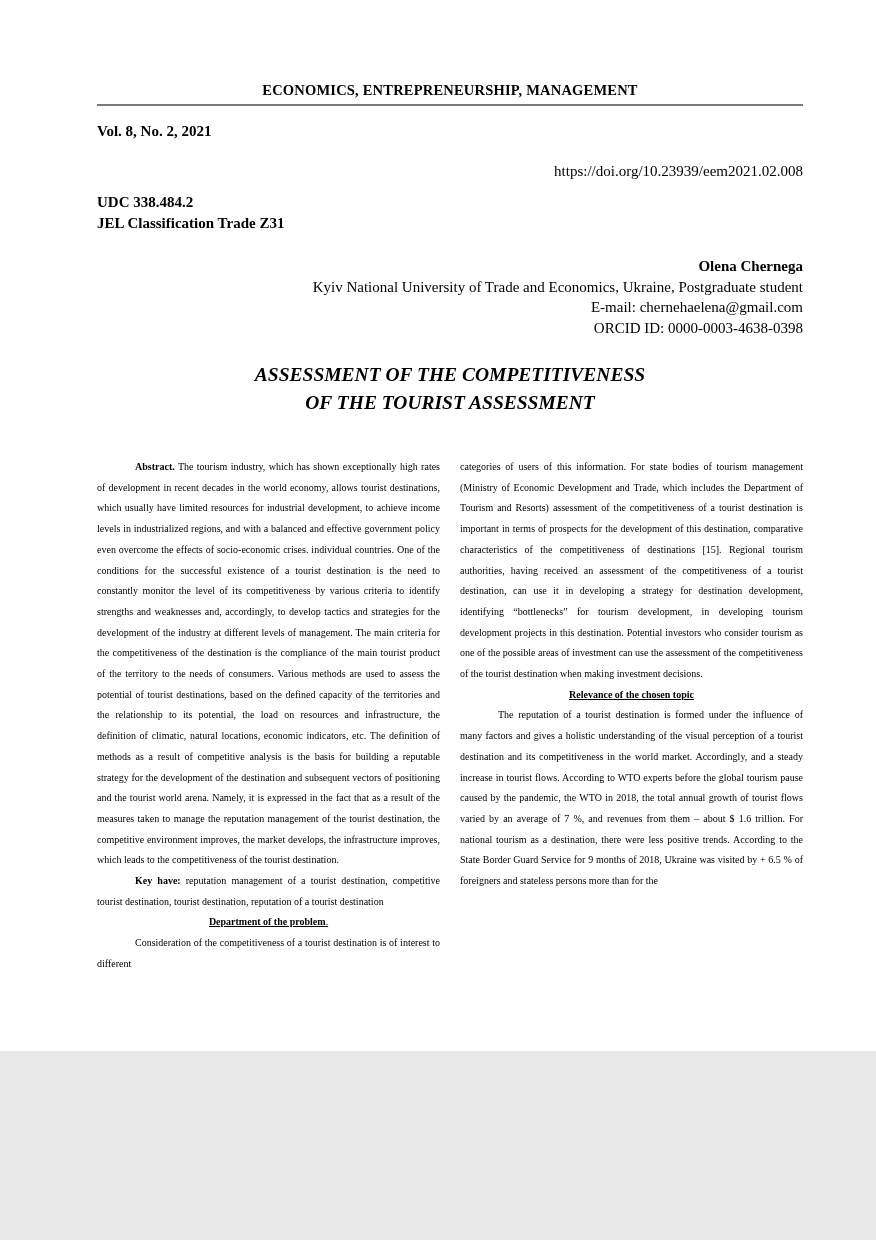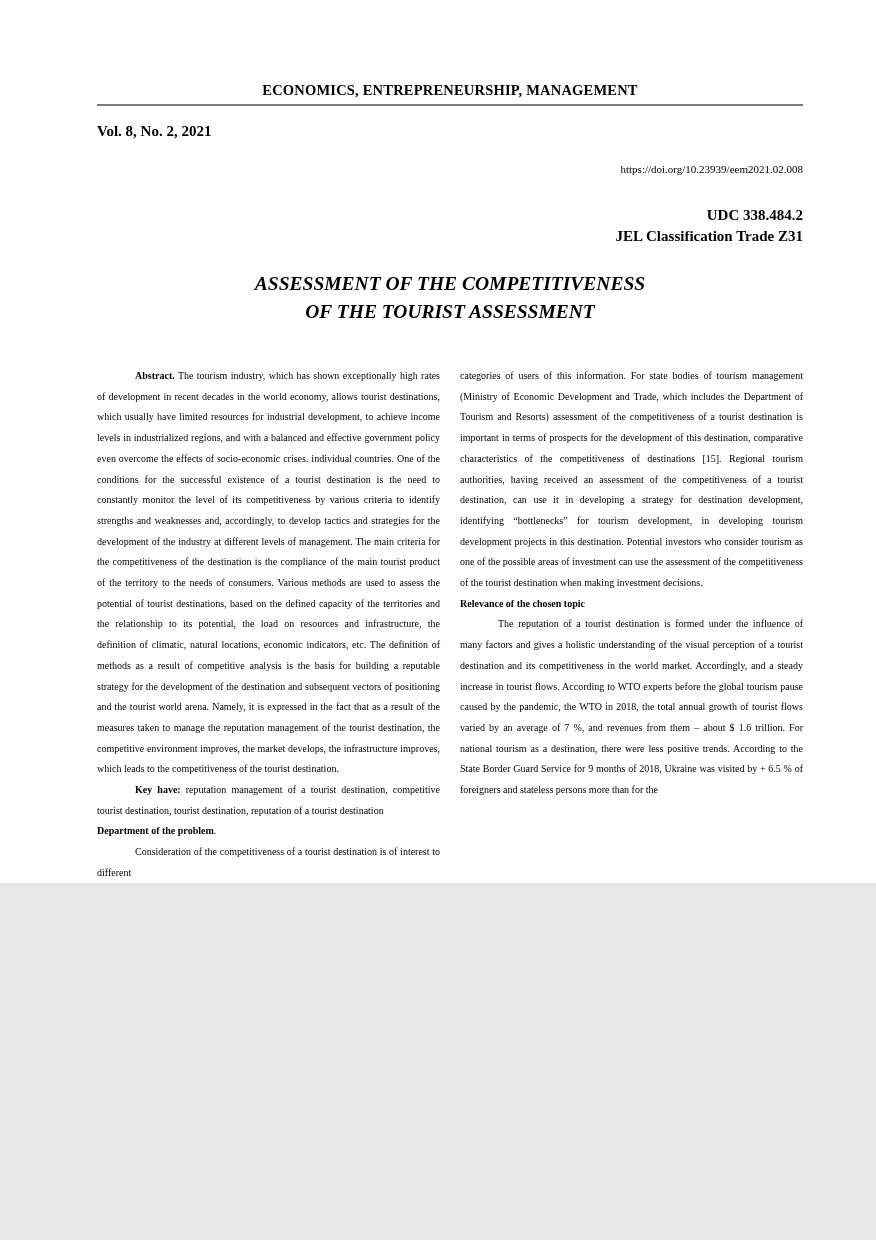--- a/index.html
+++ b/index.html
@@ -1,19 +1,19 @@
 <!DOCTYPE html>
 <html><head>
 <meta charset="utf-8">
 <style>
   html, body { margin: 0; padding: 0; background: #e8e8e8; }
   .page {
     position: relative;
     width: 876px;
-    height: 883px;
+    height: 1051px;
     background: #ffffff;
     font-family: "Liberation Serif", serif;
     color: #000000;
     overflow: hidden;
     margin: 0 auto;
   }
   .content {
     position: absolute;
     left: 97px;
     top: 0;
@@ -30,25 +30,25 @@
   }
   .volume-line {
     margin-top: 17px;
     font-weight: bold;
     font-size: 15px;
     text-align: left;
   }
   .doi-line {
     margin-top: 23px;
     text-align: right;
-    font-size: 11px;
+    font-size: 15px;
   }
   .udc-block {
-    margin-top: 30px;
-    text-align: right;
+    margin-top: 12px;
+    text-align: left;
     font-weight: bold;
     font-size: 15px;
     line-height: 21px;
   }
   .author-block {
     margin-top: 22px;
     text-align: right;
     font-size: 15px;
     line-height: 20.5px;
   }
@@ -70,23 +70,25 @@
     width: 343px;
     font-size: 10px;
     line-height: 20.7px;
     text-align: justify;
     margin-top: 15px;
   }
   .col p { margin: 0; }
   .indent { text-indent: 38px; }
   .bold { font-weight: bold; }
   .section-heading {
+    text-align: center;
     font-weight: bold;
     margin-top: 20.7px;
     text-indent: 0;
+    text-decoration: underline;
   }
   .section-heading .period { font-weight: normal; }
   .page-number {
     position: absolute;
     top: 1148px;
     left: 97px;
     width: 706px;
     text-align: center;
     font-size: 15px;
   }
@@ -111,20 +113,26 @@
 
     <div class="volume-line">Vol. 8, No. 2, 2021</div>
 
     <div class="doi-line">https://doi.org/10.23939/eem2021.02.008</div>
 
     <div class="udc-block">
       <div>UDC 338.484.2</div>
       <div>JEL Classification Trade Z31</div>
     </div>
 
+    <div class="author-block">
+      <div class="author-name">Olena Chernega</div>
+      <div>Kyiv National University of Trade and Economics, Ukraine, Postgraduate student</div>
+      <div>E-mail: chernehaelena@gmail.com</div>
+      <div>ORCID ID: 0000-0003-4638-0398</div>
+    </div>
 
     <div class="article-title">
       <div>ASSESSMENT OF THE COMPETITIVENESS</div>
       <div>OF THE TOURIST ASSESSMENT</div>
     </div>
 
     <div class="columns">
 
       <div class="col">
         <p class="indent">

